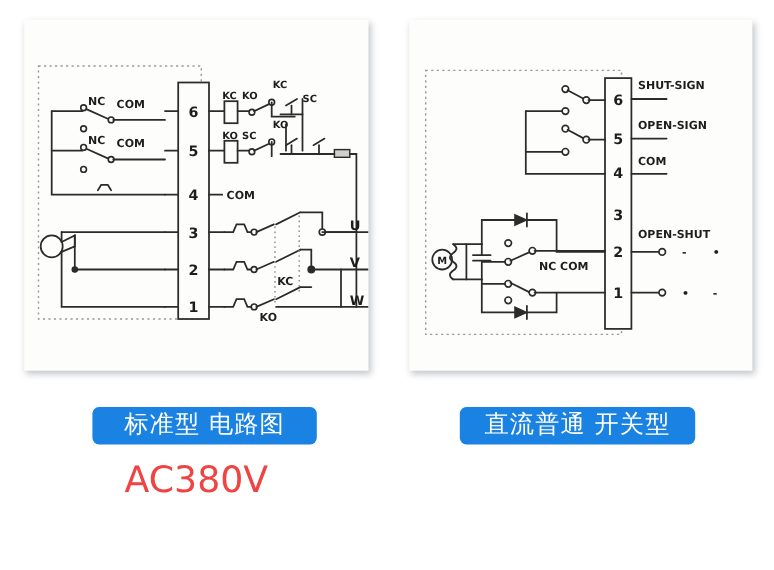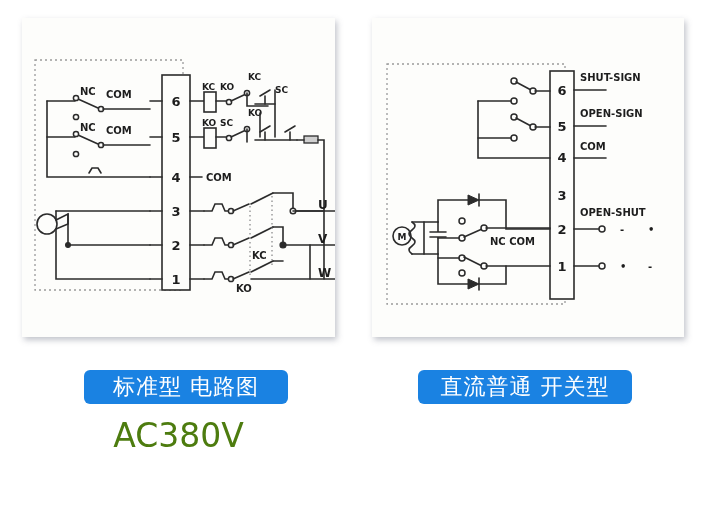--- a/index.html
+++ b/index.html
@@ -32,21 +32,21 @@
     text-align:center;
     letter-spacing:1px;
     white-space:nowrap;
     font-family:"DejaVu Sans","Liberation Sans",sans-serif;
   }
   #badge-left{left:84px;top:370px;width:204px;height:34px;}
   #badge-right{left:418px;top:370px;width:214px;height:34px;}
 
   .voltage{
     position:absolute;
-    color:#4d7c0f;
+    color:#ef4444;
     font-size:33px;
     line-height:44px;
     text-align:center;
     font-weight:400;
     white-space:nowrap;
     font-family:"DejaVu Sans","Liberation Sans",sans-serif;
   }
   #voltage-left{left:22px;top:414px;width:313px;height:44px;}
   #voltage-right{left:372px;top:414px;width:312px;height:44px;}
 

